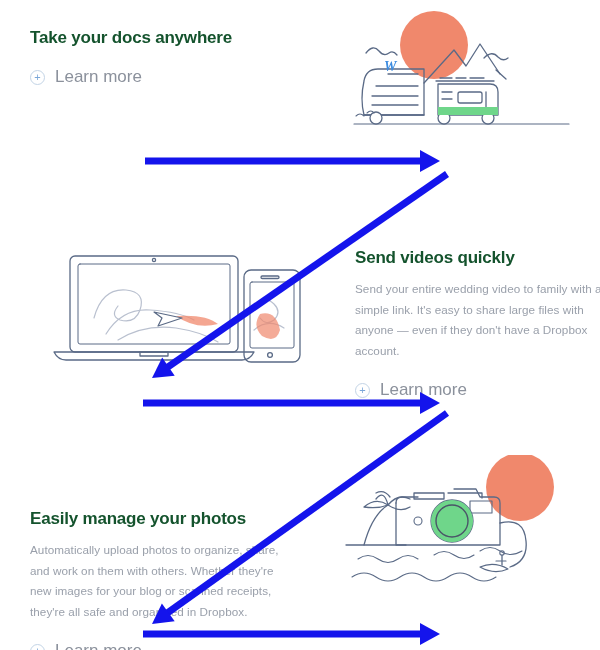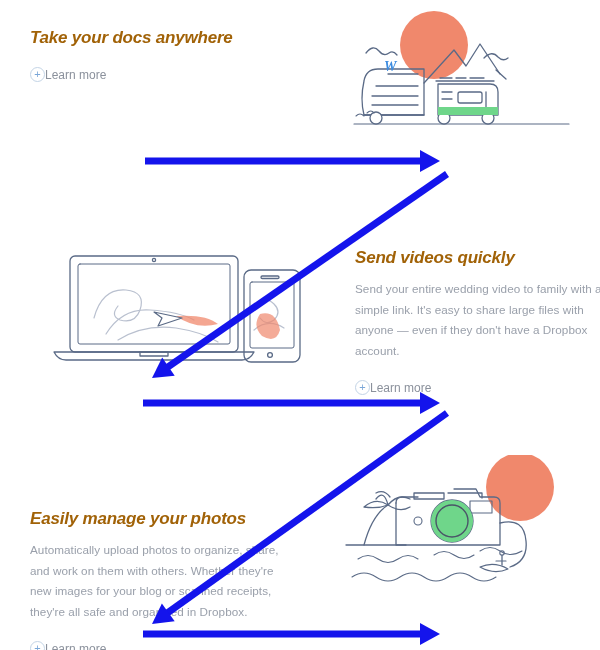--- a/index.html
+++ b/index.html
@@ -17,24 +17,23 @@
     background: #ffffff;
   }
 
   
   .section { position: absolute; }
   .text-col { width: 250px; }
 
   .feature-title {
     font-size: 17px;
     font-weight: bold;
-    color: #a16207;
+    color: #14532d;
     letter-spacing: -0.2px;
     margin-bottom: 11px;
-    font-style: italic;
   }
   .feature-body {
     font-size: 11.7px;
     line-height: 20.5px;
     color: #9aa0ab;
     letter-spacing: 0.05px;
   }
   .learn-more {
     display: flex;
     align-items: center;
@@ -48,22 +47,22 @@
     border: 1px solid #c3d4e6;
     display: flex;
     align-items: center;
     justify-content: center;
     color: #7ba7d8;
     font-size: 11px;
     line-height: 1;
     flex: none;
   }
   .learn-label {
-    margin-left: 0;
-    font-size: 12px;
+    margin-left: 10px;
+    font-size: 17px;
     color: #8b919c;
   }
 
   
   #sec-docs   { left: 30px;  top: 28px;  }
   #sec-video  { left: 355px; top: 248px; }
   #sec-photos { left: 30px;  top: 509px; }
 
   #art-docs   { left: 336px; top: 8px;   width: 250px; height: 140px; }
   #art-device { left: 48px;  top: 252px; width: 275px; height: 115px; }

